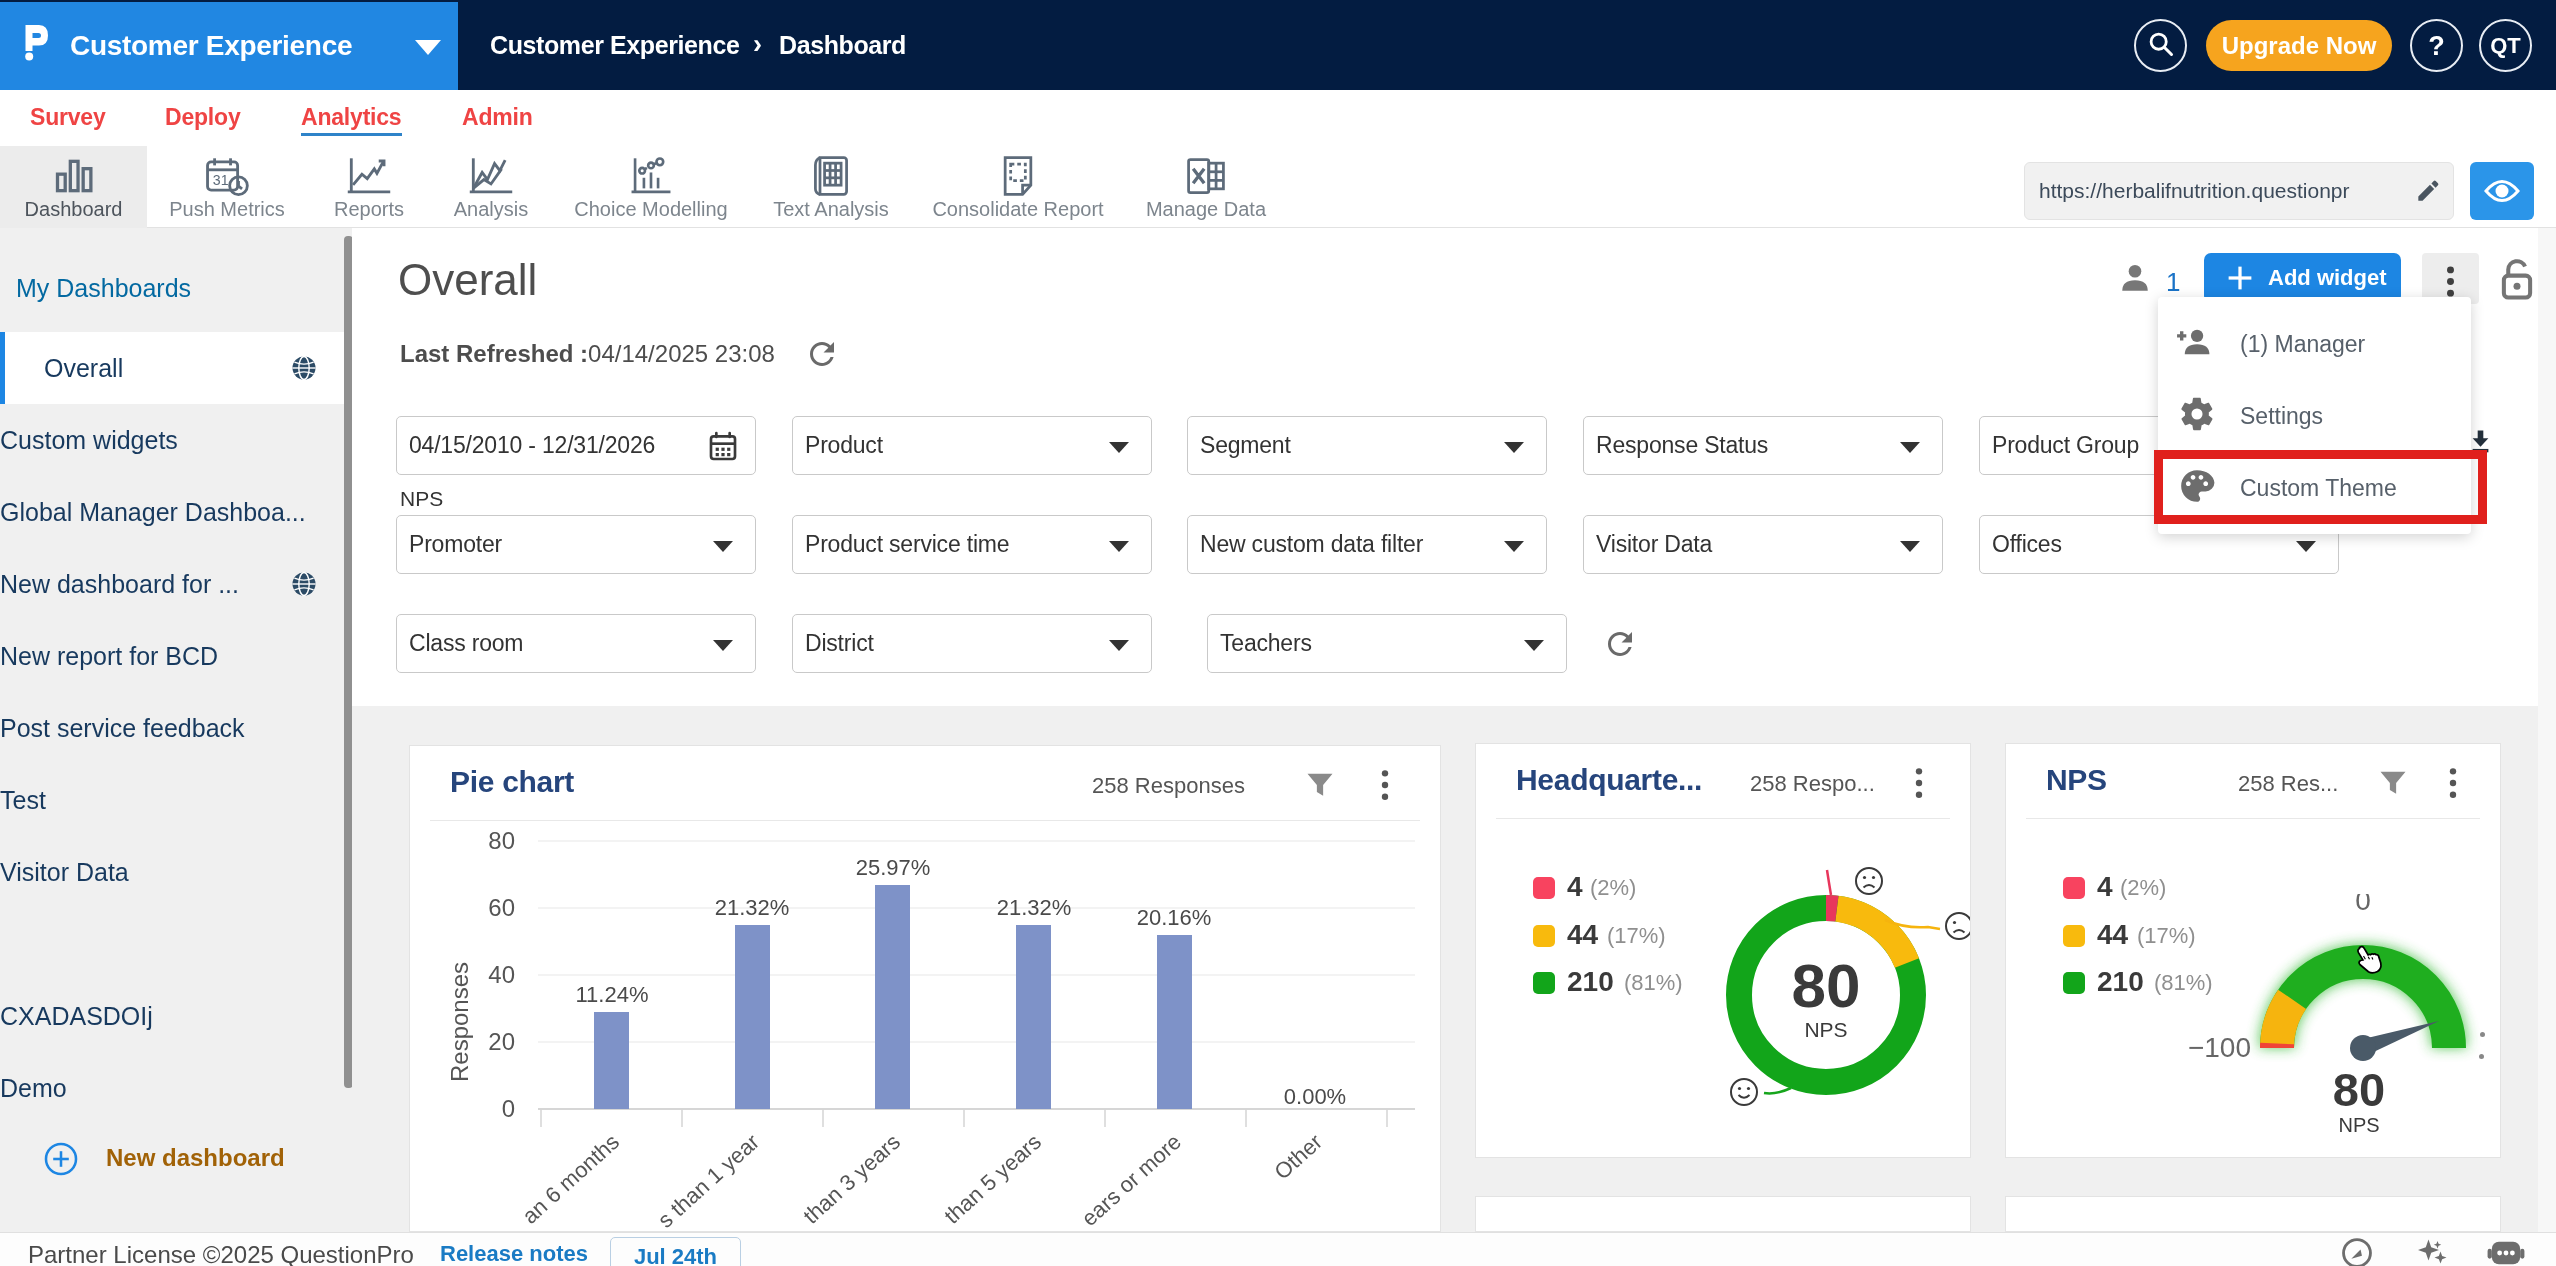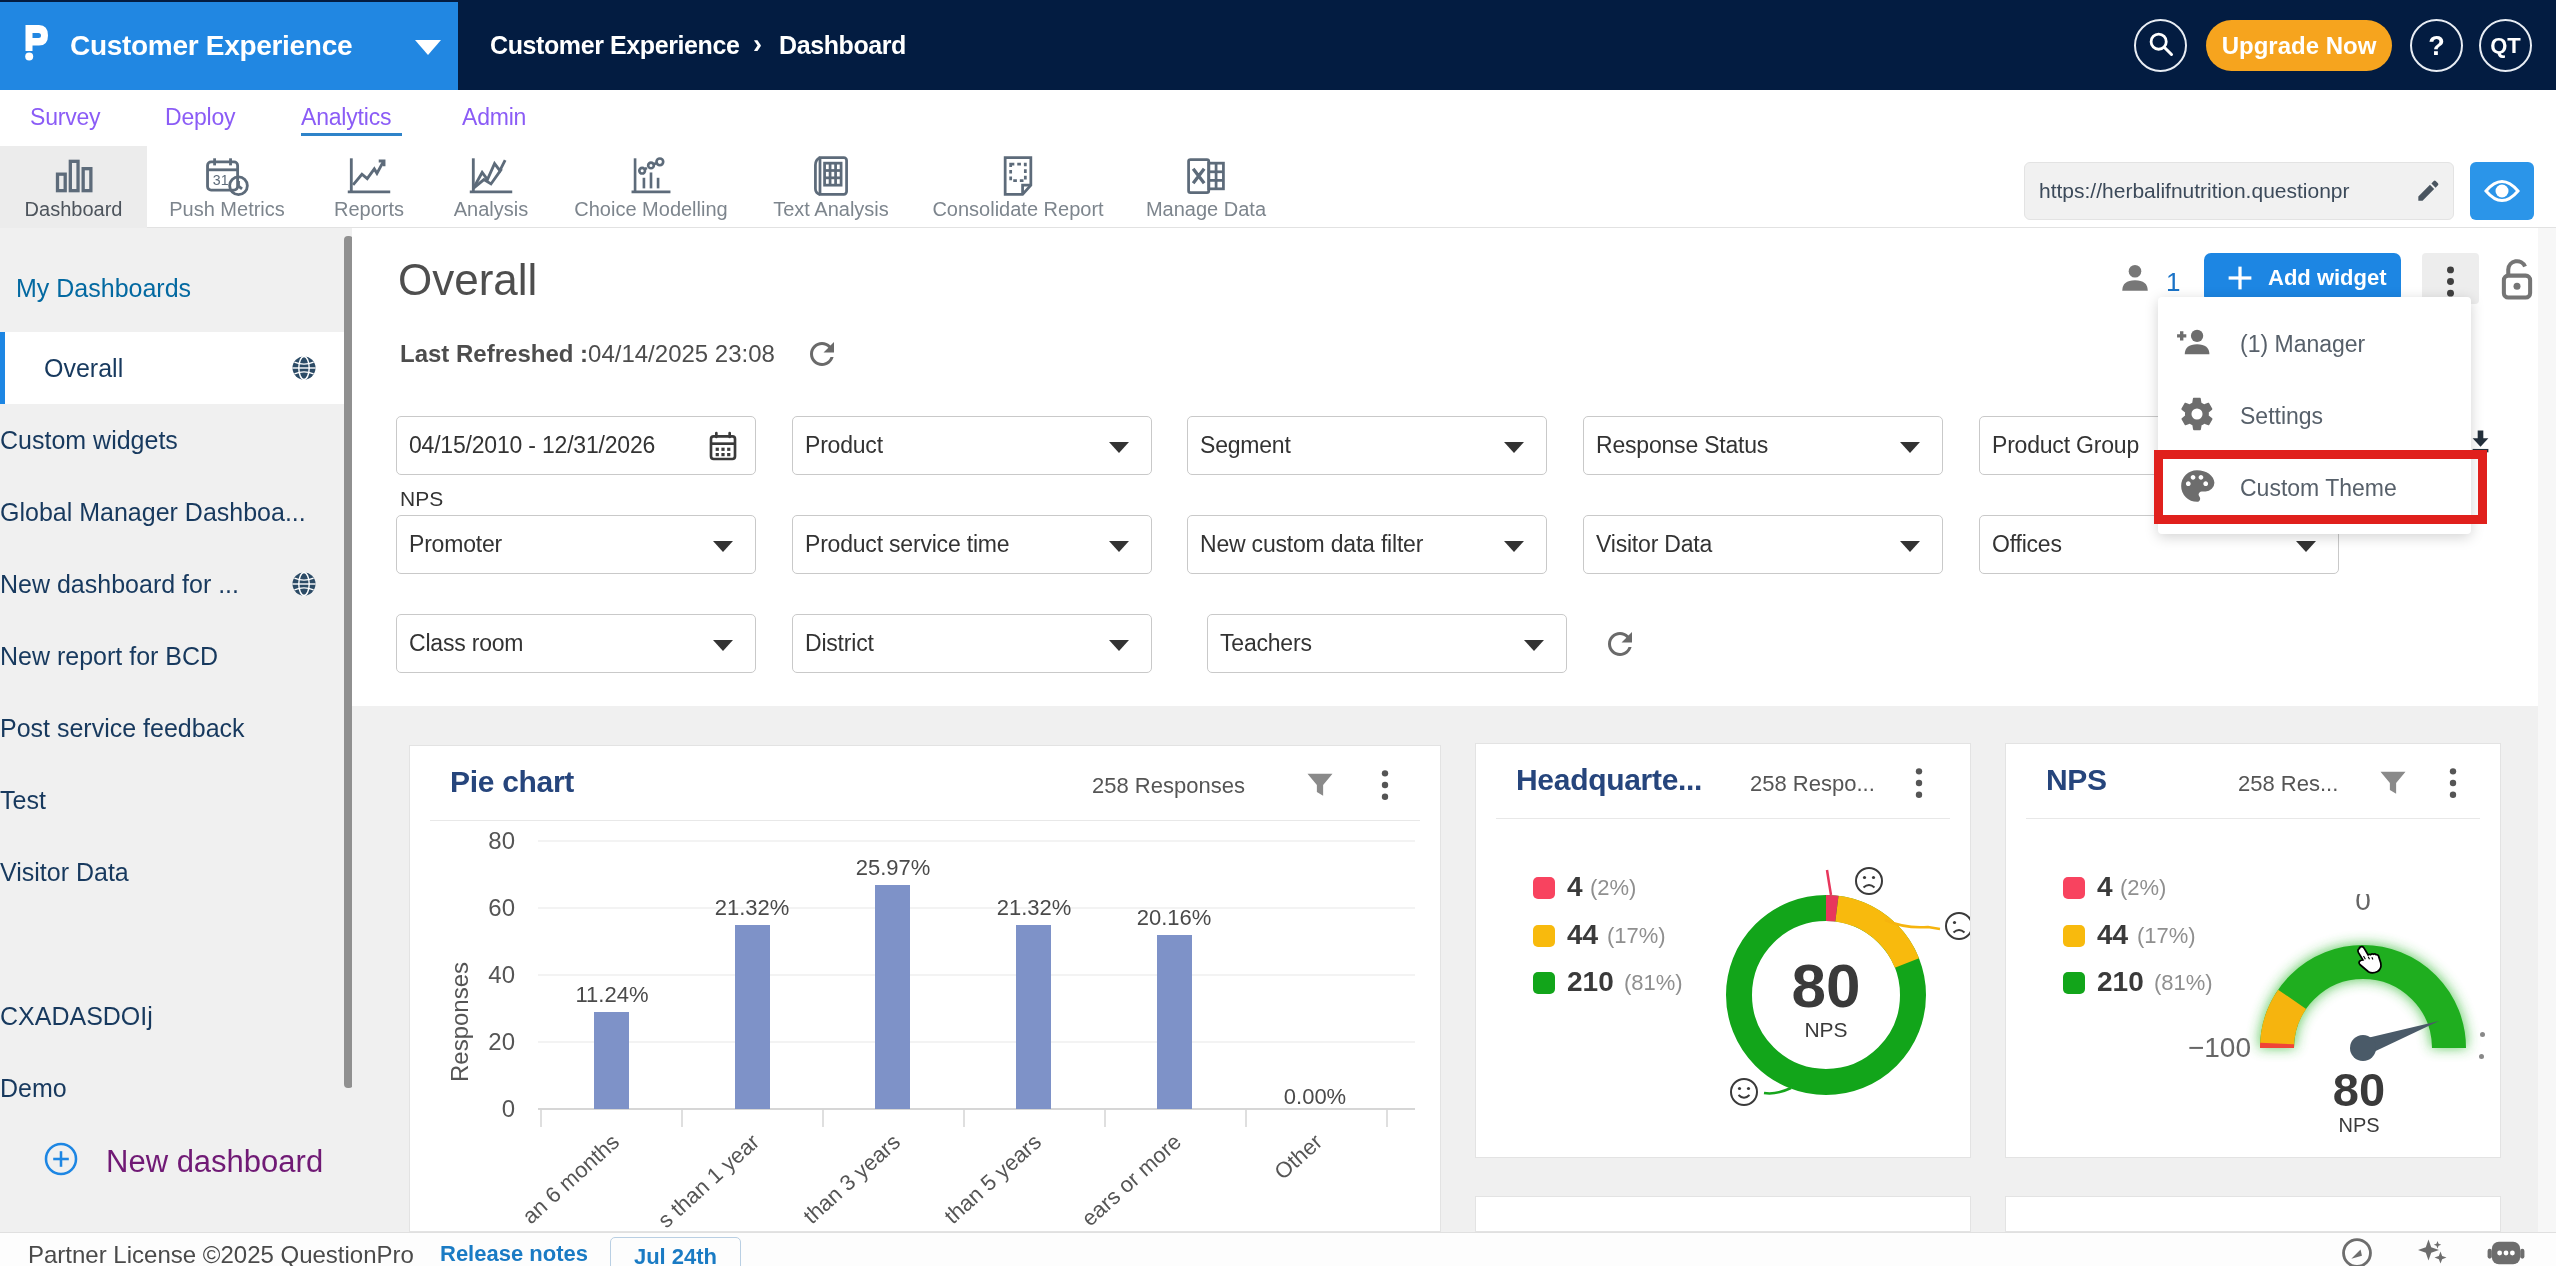--- a/index.html
+++ b/index.html
@@ -10,21 +10,21 @@
 #bluebox { position:absolute; left:0; top:2px; width:458px; height:88px; background:#2187e2; }
 #bluebox .logo { position:absolute; left:25px; top:23px; width:24px; height:36px; }
 #bluebox .prod { position:absolute; left:70px; top:28px; color:#fff; font-size:28px; font-weight:bold; letter-spacing:-0.3px; }
 #bluebox .caret { position:absolute; left:415px; top:38px; width:0; height:0; border-left:13px solid transparent; border-right:13px solid transparent; border-top:15px solid #fff; }
 .crumb { position:absolute; top:31px; color:#fff; font-size:25px; font-weight:bold; letter-spacing:-0.4px; }
 .crumbsep { position:absolute; top:29px; color:#fff; font-size:27px; font-weight:bold; }
 .circbtn { position:absolute; top:19px; width:53px; height:53px; border:2.5px solid #e8edf4; border-radius:50%; color:#fff; text-align:center; }
 #upgrade { position:absolute; left:2206px; top:20px; width:186px; height:51px; background:#f6a41e; border-radius:26px; color:#fff; font-size:24px; font-weight:bold; text-align:center; line-height:51px; }
 
 #tabs { position:absolute; left:0; top:90px; width:2556px; height:56px; background:#fff; }
-.tab { position:absolute; top:14px; font-size:23px; font-weight:normal; color:#8b5cf6; letter-spacing:-0.2px; }
+.tab { position:absolute; top:14px; font-size:23px; font-weight:bold; color:#ef4444; letter-spacing:-0.2px; }
 #tab-underline { position:absolute; left:301px; top:43px; width:101px; height:3px; background:#2e83c9; }
 
 #toolbar { position:absolute; left:0; top:146px; width:2556px; height:82px; background:#fff; border-bottom:1px solid #e2e2e2; }
 .tool { position:absolute; top:0; height:82px; text-align:center; }
 .tool .lbl { position:absolute; width:100%; top:52px; font-size:20px; color:#7d858d; }
 .tool svg { position:absolute; top:8px; left:50%; transform:translateX(-50%); }
 #tool-dash { background:#ececec; }
 #tool-dash .lbl { color:#4d545c; }
 #urlpill { position:absolute; left:2024px; top:162px; width:430px; height:58px; background:#f1f1f1; border:1px solid #e3e3e3; border-radius:6px; }
 #urlpill .u { position:absolute; left:14px; top:16px; font-size:21px; color:#3c4a5a; white-space:nowrap; }
@@ -245,21 +245,21 @@
   <div class="sbitem" style="top:536px;">Test</div>
   <div class="sbitem" style="top:608px;">Visitor Data</div>
   <div class="sbitem" style="top:752px;">CXADASDOIj</div>
   <div class="sbitem" style="top:824px;">Demo</div>
   <div id="newdash">
     <svg style="position:absolute;left:44px;top:20px;" width="34" height="34" viewBox="0 0 24 24">
         <circle cx="12" cy="12" r="10.6" fill="none" stroke="#1d86e3" stroke-width="1.8"></circle>
         <line x1="12" y1="6.5" x2="12" y2="17.5" stroke="#1d86e3" stroke-width="1.8"></line>
         <line x1="6.5" y1="12" x2="17.5" y2="12" stroke="#1d86e3" stroke-width="1.8"></line>
       </svg>
-    <div style="position:absolute;left:106px;top:22px;font-size:31px;color:#701a75;font-weight:normal;">New dashboard</div>
+    <div style="position:absolute;left:106px;top:22px;font-size:24px;color:#a16207;font-weight:bold;">New dashboard</div>
   </div>
 </div>
 <div id="sb-scroll"></div>
 
 <div id="main-white"></div>
 <div id="main-gray"></div>
 <div id="pagescroll"></div>
 <h1 id="ovtitle">Overall</h1>
 <div id="lastref"><b>Last Refreshed :</b>04/14/2025 23:08</div>
 <svg style="position:absolute;left:804px;top:336px;" width="36" height="36" viewBox="0 0 24 24">

